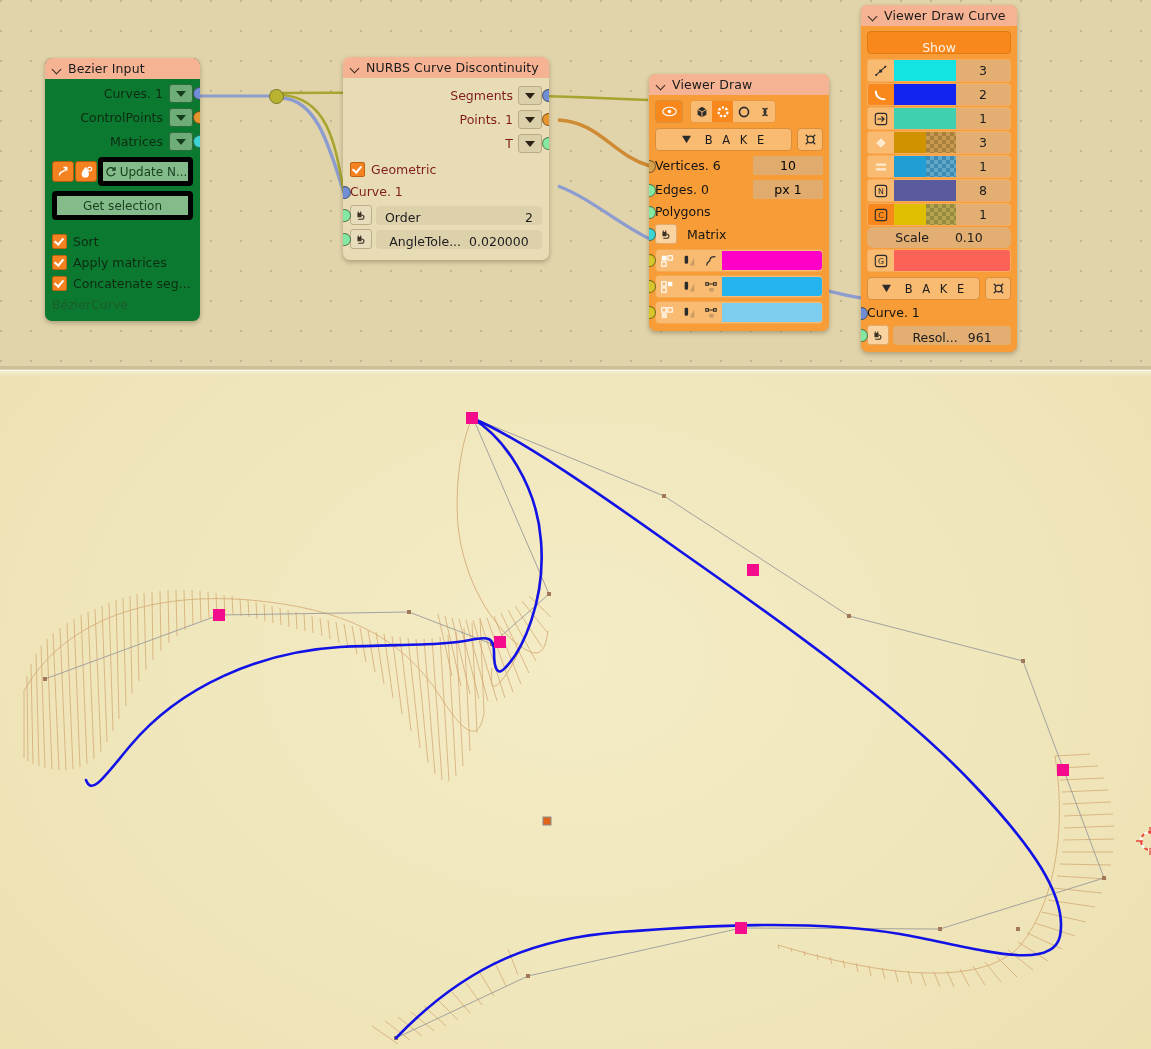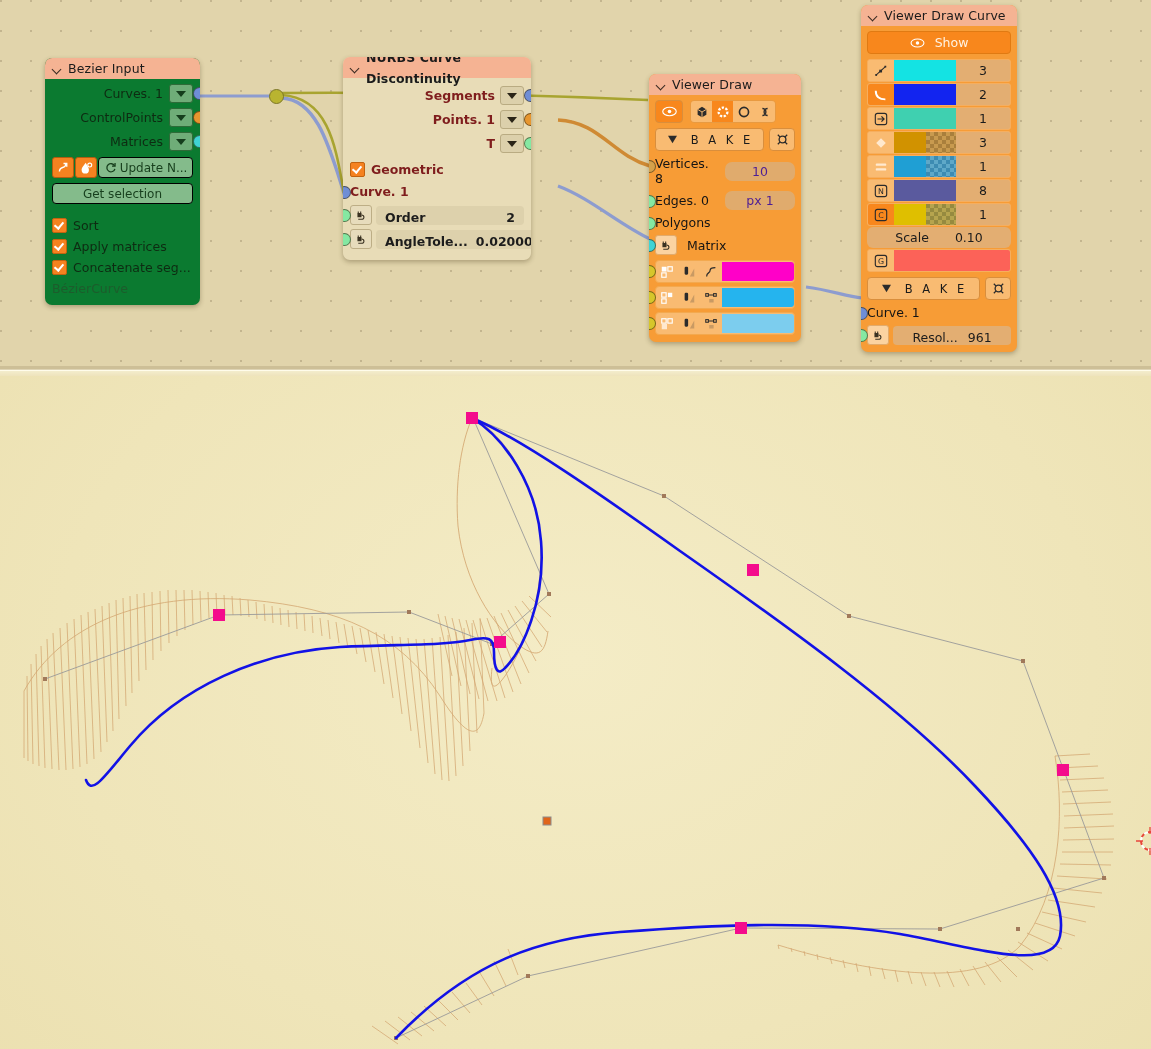--- a/index.html
+++ b/index.html
@@ -44,65 +44,65 @@
   .spacer{flex:1;}
   .sock{position:absolute;width:11px;height:11px;border-radius:50%;border:1px solid rgba(40,30,10,.55);}
   .sock.l{left:-12.5px;} .sock.r{right:-12.5px;}
 
   
   #n-bezier{left:45px;top:58px;width:155px;background:#0b7a30;}
   #n-bezier .lbl{color:#0e2b12;font-weight:400;}
   .ddbtn{width:22px;height:17px;background:#6fad78;border:1px solid #2e6b38;border-radius:3px;
     display:flex;align-items:center;justify-content:center;}
   .ddbtn:after{content:"";width:0;height:0;border-left:5px solid transparent;border-right:5px solid transparent;border-top:6px solid #153d1c;}
-  .gbtn{background:#84bb8b;border:1px solid #000000;border-radius:4px;height:19px;display:flex;align-items:center;
+  .gbtn{background:#84bb8b;border:5px solid #000000;border-radius:4px;height:19px;display:flex;align-items:center;
     justify-content:center;font-size:12px;color:#173f1d;width:100%;}
   .opbtn{background:#f58220;border:1px solid #b35c10;border-radius:3px;width:20px;height:19px;
     display:flex;align-items:center;justify-content:center;font-size:12px;color:#fff;flex:none;}
   .ckrow{display:flex;align-items:center;gap:6px;margin-bottom:6px;}
   .ck{width:13px;height:13px;background:#f58220;border:1px solid #c26310;border-radius:2px;position:relative;flex:none;}
   .ck:after{content:"";position:absolute;left:3px;top:1px;width:4px;height:7px;border-right:2px solid #fff;border-bottom:2px solid #fff;transform:rotate(40deg);}
   .dimtxt{font-size:12.5px;color:#1d5c2c;}
 
   
-  #n-nurbs{left:343px;top:57px;width:188px;background:#e8dcb7;font-weight:bold;}
+  #n-nurbs{left:343px;top:57px;width:206px;background:#e8dcb7;}
   #n-nurbs .lbl{color:#7f1d1d;}
   .ddbtn2{width:22px;height:17px;background:#dcd0ab;border:1px solid #b9ab82;border-radius:3px;
     display:flex;align-items:center;justify-content:center;margin-left:5px;}
   .ddbtn2:after{content:"";width:0;height:0;border-left:5px solid transparent;border-right:5px solid transparent;border-top:6px solid #2a2417;}
   .propbar{height:19px;background:#ddd1ac;border-radius:4px;display:flex;align-items:flex-end;
     font-size:12.5px;color:#1c1c1c;flex:1;padding:0 9px;}
   .plug{width:20px;height:18px;background:#e7dcbc;border:1px solid #bdae86;border-radius:3px;margin-right:4px;
     display:flex;align-items:center;justify-content:center;flex:none;}
 
   
-  #n-vd{left:649px;top:74px;width:152px;background:#f79c36;}
+  #n-vd{left:649px;top:74px;width:180px;background:#f79c36;}
   #n-vd .lbl{color:#141414;}
   .ob{background:#f9bb72;border:1px solid #d98e3c;border-radius:4px;display:flex;align-items:center;justify-content:center;}
   .ob.act{background:#f8871c;}
-  .numfld{background:#e0ab6d;border-radius:7px;height:19px;min-width:70px;display:flex;align-items:center;
-    justify-content:center;font-size:12.5px;color:#4c1d95;}
+  .numfld{background:#e0ab6d;border-radius:0;height:19px;min-width:70px;display:flex;align-items:center;
+    justify-content:center;font-size:12.5px;color:#000000;}
   .swatch{flex:1;height:19px;border-radius:0 3px 3px 0;}
   .cgroup{display:flex;align-items:center;background:#f9bb72;border-radius:4px;overflow:hidden;height:21px;
     border:1px solid #f3a94f;}
   .cgroup .ic{width:22px;height:21px;display:flex;align-items:center;justify-content:center;flex:none;}
 
   
   #n-vdc{left:861px;top:5px;width:156px;background:#f79c36;}
   #n-vdc .lbl{color:#141414;}
   .crow{display:flex;align-items:stretch;height:21px;margin-bottom:1px;background:#f9bb72;
     border-radius:3px;overflow:hidden;border:1px solid #f6ae5e;}
   .crow .ic{width:26px;display:flex;align-items:center;justify-content:center;flex:none;background:#f9bb72;}
   .crow .ic.act{background:#f8871c;}
   .crow .col{width:62px;flex:none;}
   .crow .num{flex:1;display:flex;align-items:center;justify-content:center;font-size:12.5px;color:#1b1b1b;background:#e3ae72;}
   .scalebar{height:21px;background:#e3ae72;border-radius:6px;display:flex;align-items:center;
     justify-content:center;gap:26px;font-size:12.5px;color:#1b1b1b;margin-bottom:1px;}
   .showbtn{height:21px;background:#f8871c;border:1px solid #e07a12;border-radius:4px;display:flex;
-    align-items:center;justify-content:center;gap:10px;font-size:12.5px;color:#fff3e3;}
+    align-items:center;justify-content:center;gap:10px;font-size:12.5px;color:#fff3e3;flex-direction:column;}
   .reroute{position:absolute;width:13px;height:13px;border-radius:50%;background:#b9b430;border:1.6px solid #7c7726;}
 </style>
 </head>
 <body>
 
 <div id="node-editor">
 
   <svg class="links">
 
     <path d="M200,96 L270,96" stroke="#8d9ccf" stroke-width="3.2" fill="none"></path>
@@ -305,21 +305,21 @@
         <span class="ob" style="width:24px;height:21px;">
           <svg width="15" height="15" viewBox="0 0 16 16">
               <circle cx="8" cy="8" r="3.6" fill="none" stroke="#2b2b2b" stroke-width="1.4"></circle>
               <path d="M3 3 l2.5 2.5 M13 3 l-2.5 2.5 M3 13 l2.5-2.5 M13 13 l-2.5-2.5" stroke="#2b2b2b" stroke-width="1.4"></path>
             </svg>
         </span>
       </div>
 
       <div class="row" style="gap:7px;">
         <span class="sock l" style="background:#d4a14b;top:4px;"></span>
-        <span class="lbl">Vertices. 8</span>
+        <span class="lbl">Vertices. 6</span>
         <span class="spacer"></span>
         <span class="numfld">10</span>
       </div>
 
       <div class="row" style="gap:6px;">
         <span class="sock l" style="background:#85e8a2;top:4px;"></span>
         <span class="lbl">Edges. 0</span>
         <span class="spacer"></span>
         <span class="numfld">px  1</span>
       </div>

